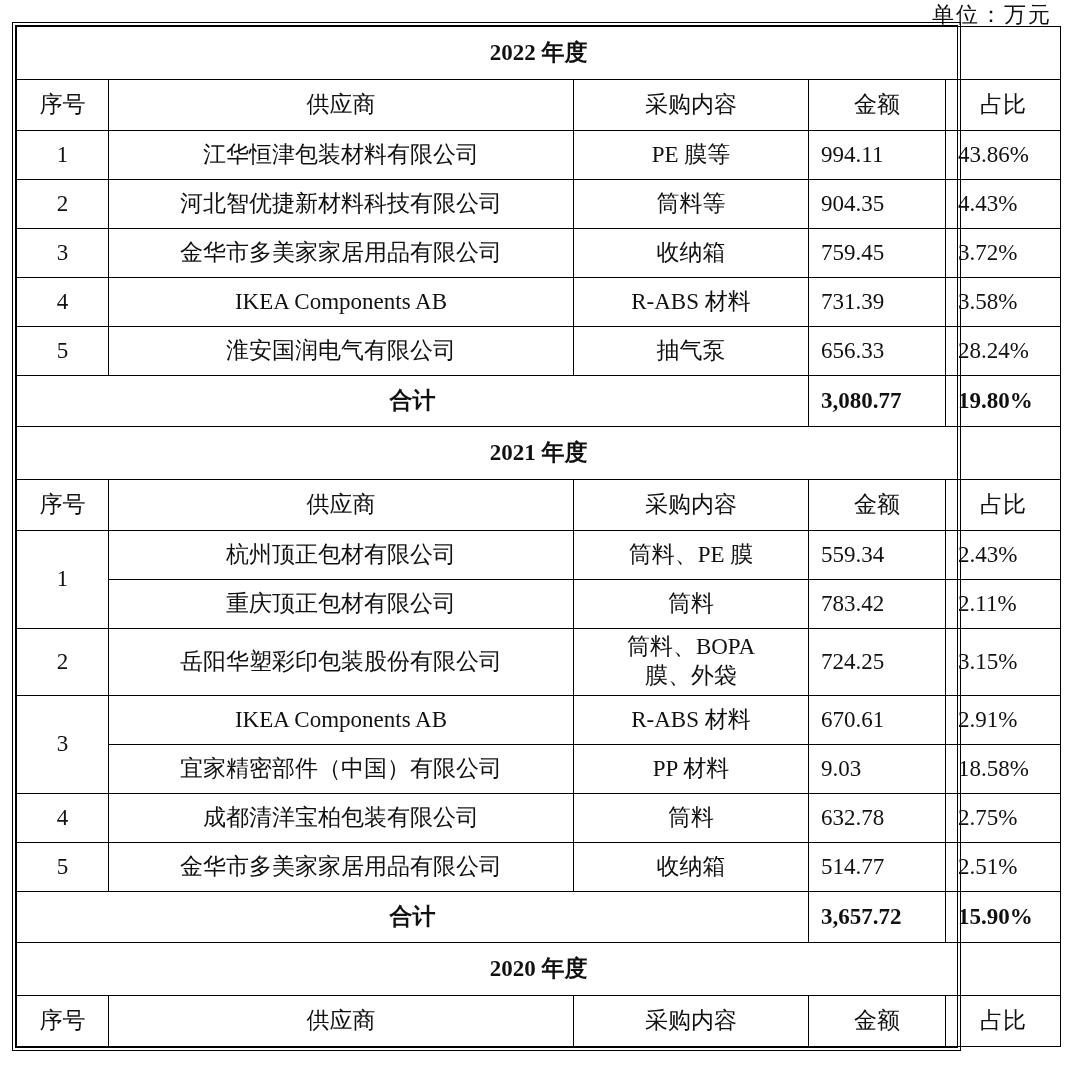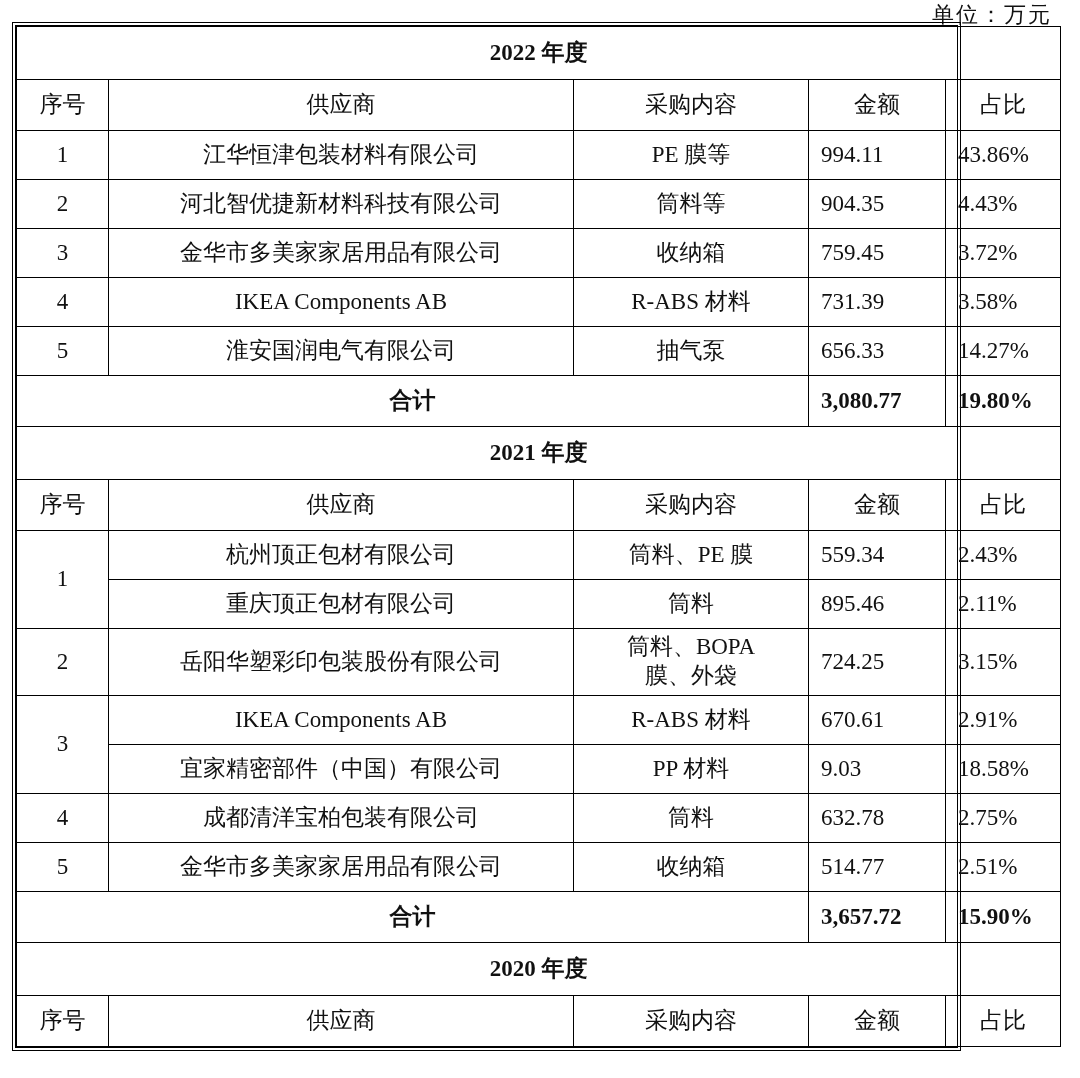--- a/index.html
+++ b/index.html
@@ -88,21 +88,21 @@
       <td>IKEA Components AB</td>
       <td>R-ABS 材料</td>
       <td class="num">731.39</td>
       <td class="num">3.58%</td>
     </tr>
     <tr>
       <td>5</td>
       <td>淮安国润电气有限公司</td>
       <td>抽气泵</td>
       <td class="num">656.33</td>
-      <td class="num">14.27%</td>
+      <td class="num">28.24%</td>
     </tr>
     <tr class="total">
       <td colspan="3" class="bold">合计</td>
       <td class="num bold">3,080.77</td>
       <td class="num bold">19.80%</td>
     </tr>
 
     <tr class="year">
       <td colspan="5">2021 年度</td>
     </tr>
@@ -116,21 +116,21 @@
     <tr>
       <td rowspan="2">1</td>
       <td>杭州顶正包材有限公司</td>
       <td>筒料、PE 膜</td>
       <td class="num">559.34</td>
       <td class="num">2.43%</td>
     </tr>
     <tr>
       <td>重庆顶正包材有限公司</td>
       <td>筒料</td>
-      <td class="num">895.46</td>
+      <td class="num">783.42</td>
       <td class="num">2.11%</td>
     </tr>
     <tr class="tall">
       <td>2</td>
       <td>岳阳华塑彩印包装股份有限公司</td>
       <td style="padding:0 40px;margin-top:19px;">筒料、BOPA 膜、外袋</td>
       <td class="num">724.25</td>
       <td class="num">3.15%</td>
     </tr>
     <tr>

